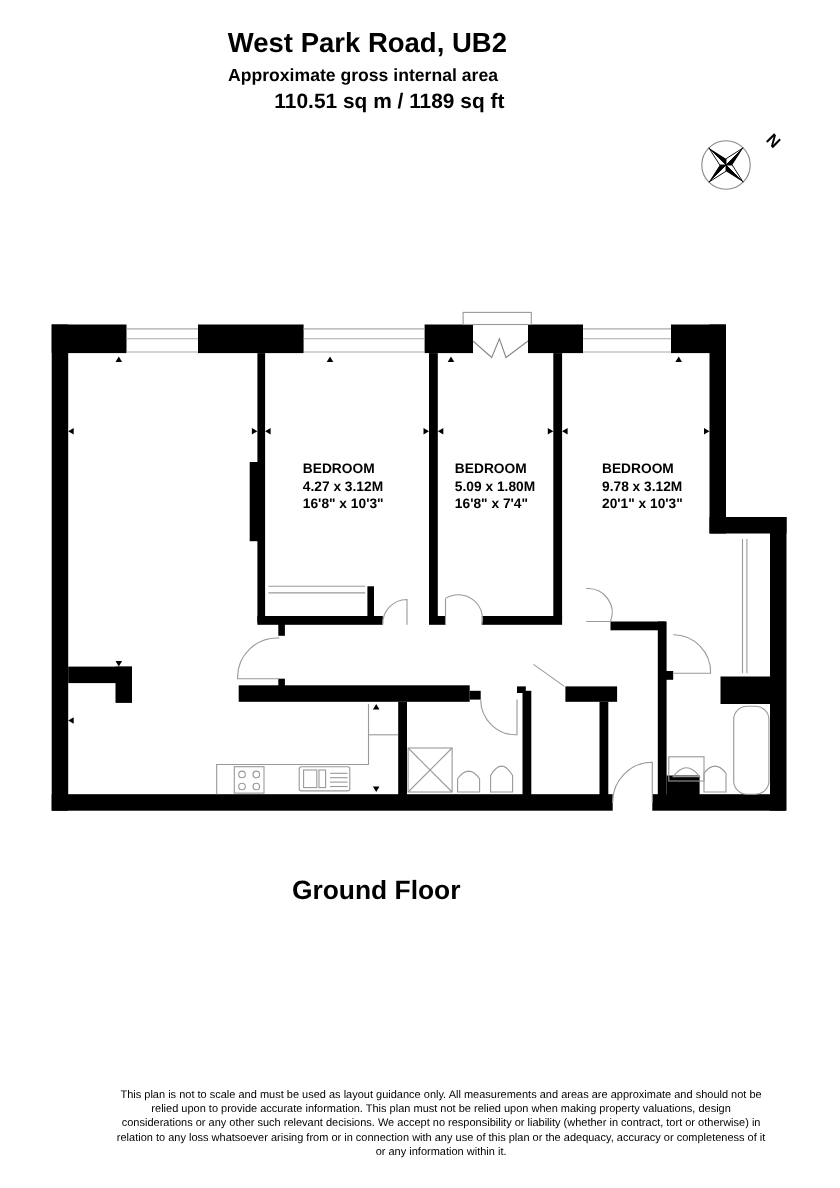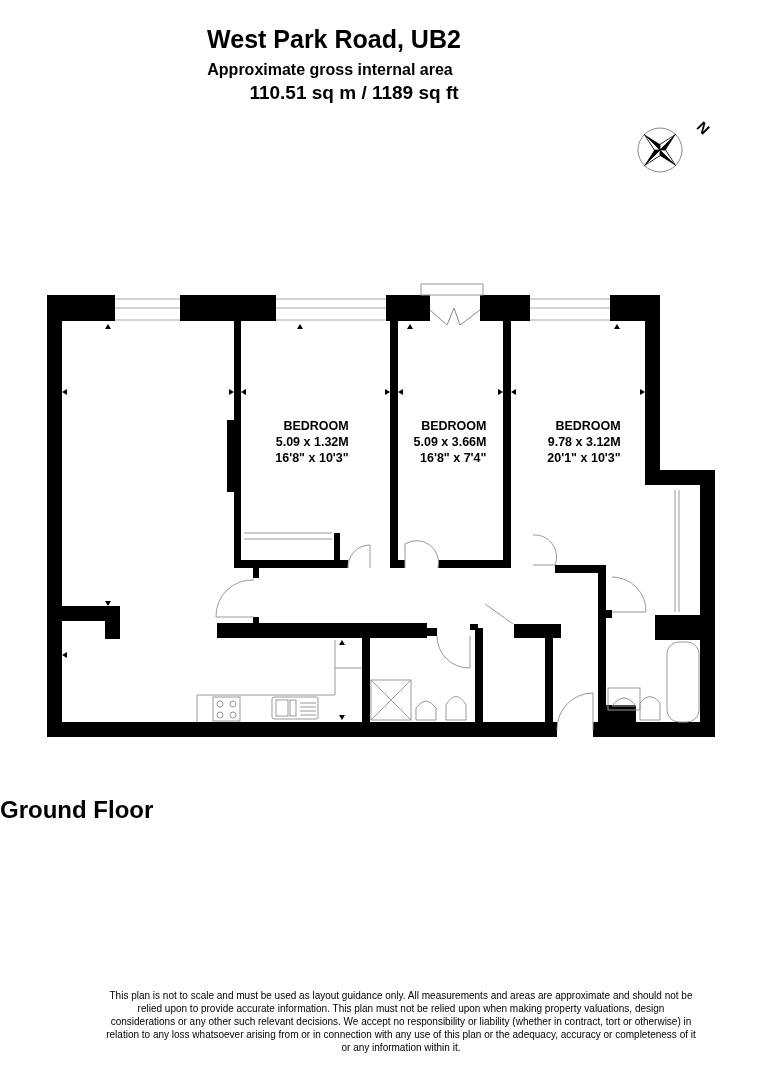--- a/index.html
+++ b/index.html
@@ -2,22 +2,22 @@
 <html><head>
 <meta charset="utf-8">
 <style>
   html, body { margin: 0; padding: 0; background: #ffffff; }
   body { width: 764px; height: 1080px; position: relative; overflow: hidden; font-family: "Liberation Sans", sans-serif; color: #000; }
   .title { position: absolute; left: 0; width: 668px; top: 24px; text-align: center; font-weight: bold; font-size: 25px; line-height: 30px; }
   .subtitle { position: absolute; left: 0; width: 660px; top: 60px; text-align: center; font-weight: bold; font-size: 16px; line-height: 20px; }
   .area { position: absolute; left: 0; width: 708px; top: 81px; text-align: center; font-weight: bold; font-size: 19px; line-height: 24px; }
   .compass { position: absolute; left: 630px; top: 110px; width: 90px; height: 80px; }
   .plan { position: absolute; left: 0; top: 0; width: 764px; height: 760px; }
-  .room-label { position: absolute; text-align: right; font-weight: bold; font-size: 12.5px; line-height: 16px; white-space: nowrap; transform: translateX(-50%); }
-  .floor-name { position: absolute; left: 0; width: 684px; top: 795px; text-align: left; font-weight: bold; font-size: 24px; line-height: 30px; }
+  .room-label { position: absolute; text-align: left; font-weight: bold; font-size: 12.5px; line-height: 16px; white-space: nowrap; transform: translateX(-50%); }
+  .floor-name { position: absolute; left: 0; width: 684px; top: 795px; text-align: center; font-weight: bold; font-size: 24px; line-height: 30px; }
   .disclaimer { position: absolute; left: 90px; width: 590px; top: 989px; text-align: center; font-size: 10px; line-height: 13px; margin-left: 16px; }
 </style>
 </head>
 <body>
 
 <div class="title">West Park Road, UB2</div>
 <div class="subtitle">Approximate gross internal area</div>
 <div class="area">110.51 sq m / 1189 sq ft</div>
 
 <div class="compass">
@@ -183,26 +183,26 @@
       <polygon points="503,392 498,389 498,395"></polygon>
       <polygon points="511,392 516,389 516,395"></polygon>
       <polygon points="645,392 640,389 640,395"></polygon>
       <polygon points="342,720 339,715 345,715"></polygon>
       <polygon points="342,640 339,645 345,645"></polygon>
     </g>
   </svg>
 
   <div class="room-label" style="left:312px; top:418px;">
     <div>BEDROOM</div>
-    <div>5.09 x 1.32M</div>
+    <div>4.27 x 3.12M</div>
     <div>16'8" x 10'3"</div>
   </div>
   <div class="room-label" style="left:450px; top:418px;">
     <div>BEDROOM</div>
-    <div>5.09 x 3.66M</div>
+    <div>5.09 x 1.80M</div>
     <div>16'8" x 7'4"</div>
   </div>
   <div class="room-label" style="left:584px; top:418px;">
     <div>BEDROOM</div>
     <div>9.78 x 3.12M</div>
     <div>20'1" x 10'3"</div>
   </div>
 </div>
 
 <div class="floor-name">Ground Floor</div>

